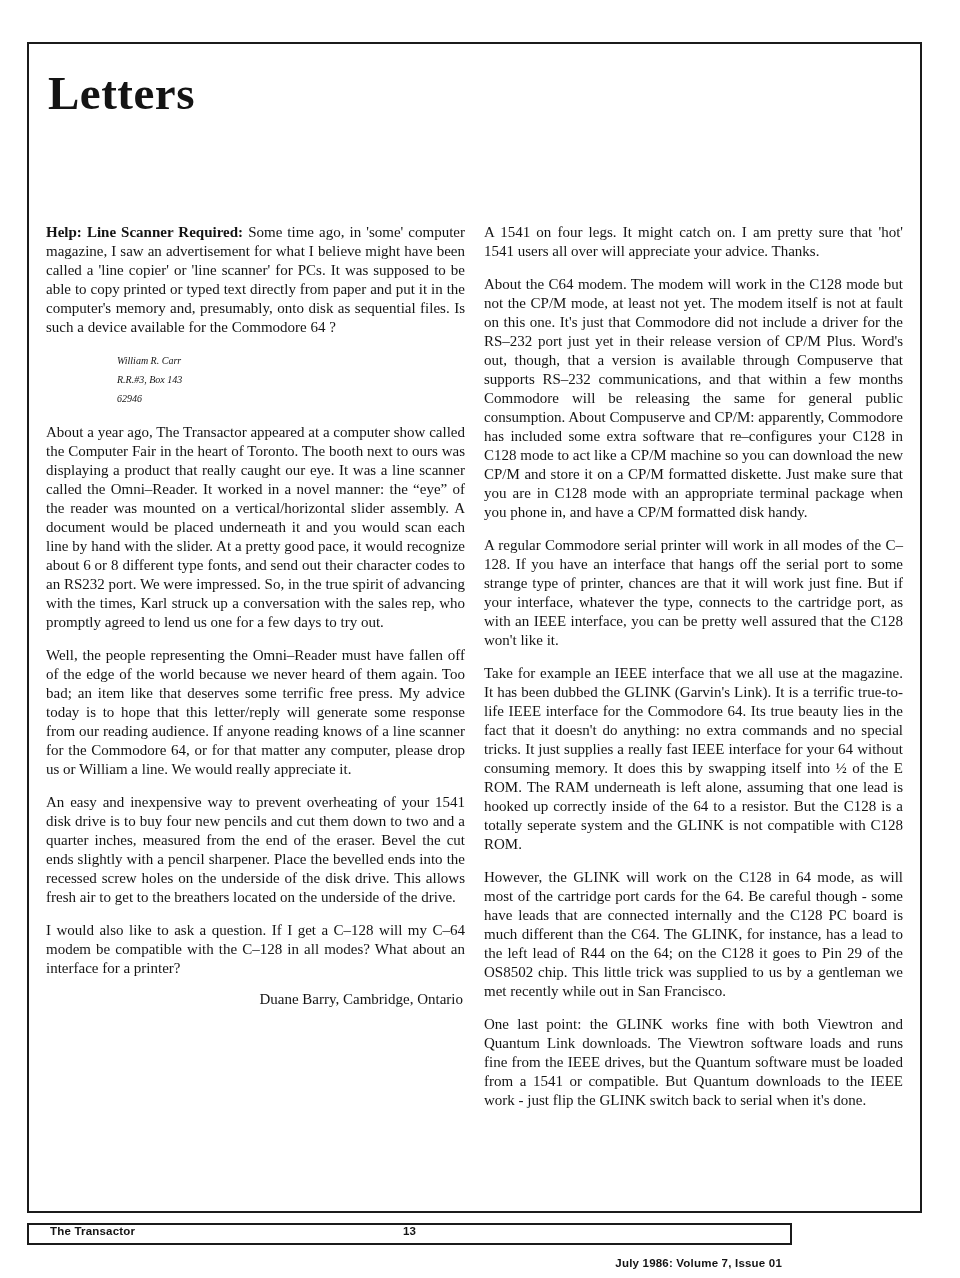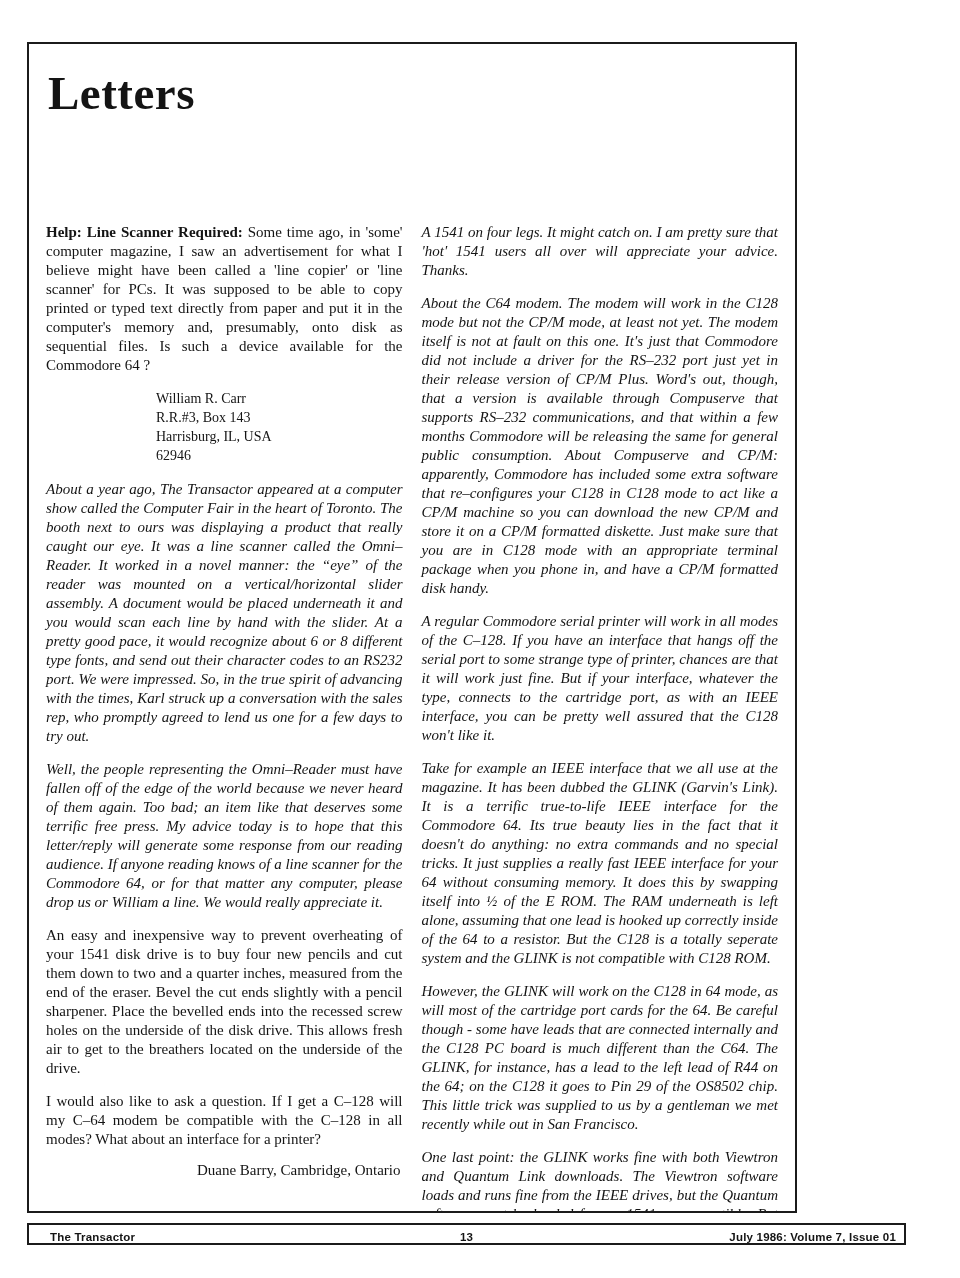--- a/index.html
+++ b/index.html
@@ -9,21 +9,21 @@
     width: 960px;
     height: 1278px;
     font-family: "Liberation Serif", serif;
     color: #141414;
     position: relative;
   }
   .page-frame {
     position: absolute;
     left: 27px;
     top: 42px;
-    width: 770px;
+    width: 895px;
     height: 1171px;
     box-sizing: border-box;
     border: 2px solid #1b1b1b;
     background: #ffffff;
     padding: 22px 17px 0 17px;
     overflow: hidden;
   }
   .page-title {
     font-family: "Liberation Serif", serif;
     font-size: 47px;
@@ -41,68 +41,68 @@
     flex: 1 1 0;
     min-width: 0;
   }
   p.para {
     margin: 0 0 14px 0;
     font-size: 15px;
     line-height: 19px;
     text-align: justify;
   }
   .lead { font-weight: bold; }
-  .reply { font-style: italic; }
+  .reply { }
   .address-block {
-    margin: 1px 0 15px 110px;
-    font-size: 14px;
+    margin: 1px 0 15px 71px;
+    font-size: 10px;
     line-height: 19px;
+    font-style: italic;
   }
   .signature {
     text-align: right;
     font-size: 15px;
     line-height: 19px;
     margin: -2px 2px 0 0;
   }
   .footer-bar {
     position: absolute;
     left: 27px;
     top: 1223px;
-    width: 879px;
+    width: 765px;
     height: 22px;
     box-sizing: border-box;
     border: 2px solid #1b1b1b;
     background: #ffffff;
     display: flex;
-    align-items: flex-end;
+    align-items: flex-start;
     font-family: "Liberation Sans", sans-serif;
     font-weight: bold;
     font-size: 11.5px;
     letter-spacing: 0.2px;
   }
   .footer-left  { width: 320px; padding-left: 21px; box-sizing: border-box; }
   .footer-center{ flex: 1; text-align: center; }
-  .footer-right { width: 320px; text-align: right; padding-right: 8px; box-sizing: border-box; }
+  .footer-right { width: 320px; text-align: right; padding-right: 8px; box-sizing: border-box; margin-top: 32px; }
 </style>
 </head>
 <body>
 
 <div class="page-frame">
   <h1 class="page-title">Letters</h1>
 
   <div class="columns">
 
     <div class="col">
       <p class="para"><span class="lead">Help: Line Scanner Required:</span>
         <span>Some time ago, in 'some' computer magazine, I saw an advertisement for what I believe might have been called a 'line copier' or 'line scanner' for PCs. It was supposed to be able to copy printed or typed text directly from paper and put it in the computer's memory and, presumably, onto disk as sequential files. Is such a device available for the Commodore 64 ?</span></p>
 
       <div class="address-block">
         <div>William R. Carr</div>
         <div>R.R.#3, Box 143</div>
-        <div>Harrisburg, IL, USA</div>
         <div>62946</div>
       </div>
 
       <p class="para reply">About a year ago, The Transactor appeared at a computer show called the Computer Fair in the heart of Toronto. The booth next to ours was displaying a product that really caught our eye. It was a line scanner called the Omni–Reader. It worked in a novel manner: the “eye” of the reader was mounted on a vertical/horizontal slider assembly. A document would be placed underneath it and you would scan each line by hand with the slider. At a pretty good pace, it would recognize about 6 or 8 different type fonts, and send out their character codes to an RS232 port. We were impressed. So, in the true spirit of advancing with the times, Karl struck up a conversation with the sales rep, who promptly agreed to lend us one for a few days to try out.</p>
       <p class="para reply">Well, the people representing the Omni–Reader must have fallen off of the edge of the world because we never heard of them again. Too bad; an item like that deserves some terrific free press. My advice today is to hope that this letter/reply will generate some response from our reading audience. If anyone reading knows of a line scanner for the Commodore 64, or for that matter any computer, please drop us or William a line. We would really appreciate it.</p>
 
 
       <p class="para">An easy and inexpensive way to prevent overheating of your 1541 disk drive is to buy four new pencils and cut them down to two and a quarter inches, measured from the end of the eraser. Bevel the cut ends slightly with a pencil sharpener. Place the bevelled ends into the recessed screw holes on the underside of the disk drive. This allows fresh air to get to the breathers located on the underside of the drive.</p>
       <p class="para">I would also like to ask a question. If I get a C–128 will my C–64 modem be compatible with the C–128 in all modes? What about an interface for a printer?</p>
 

